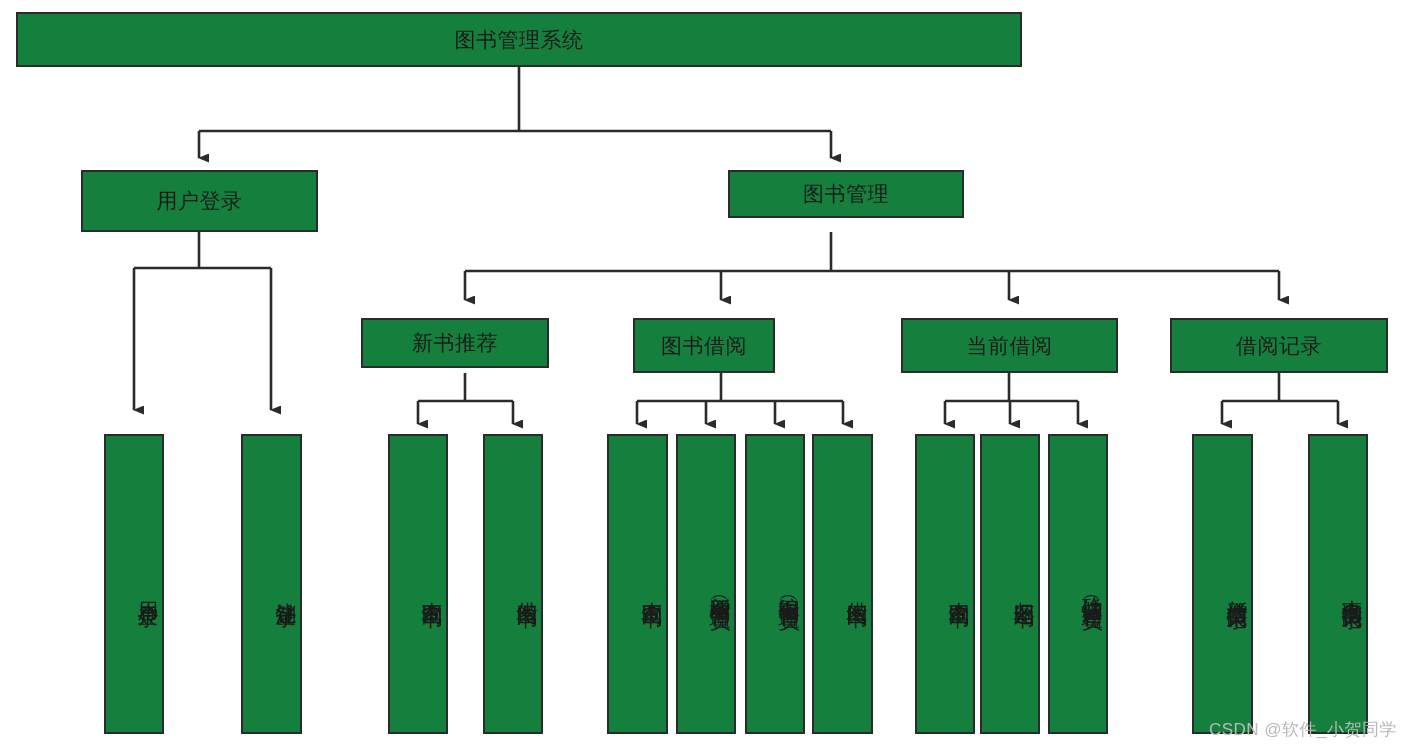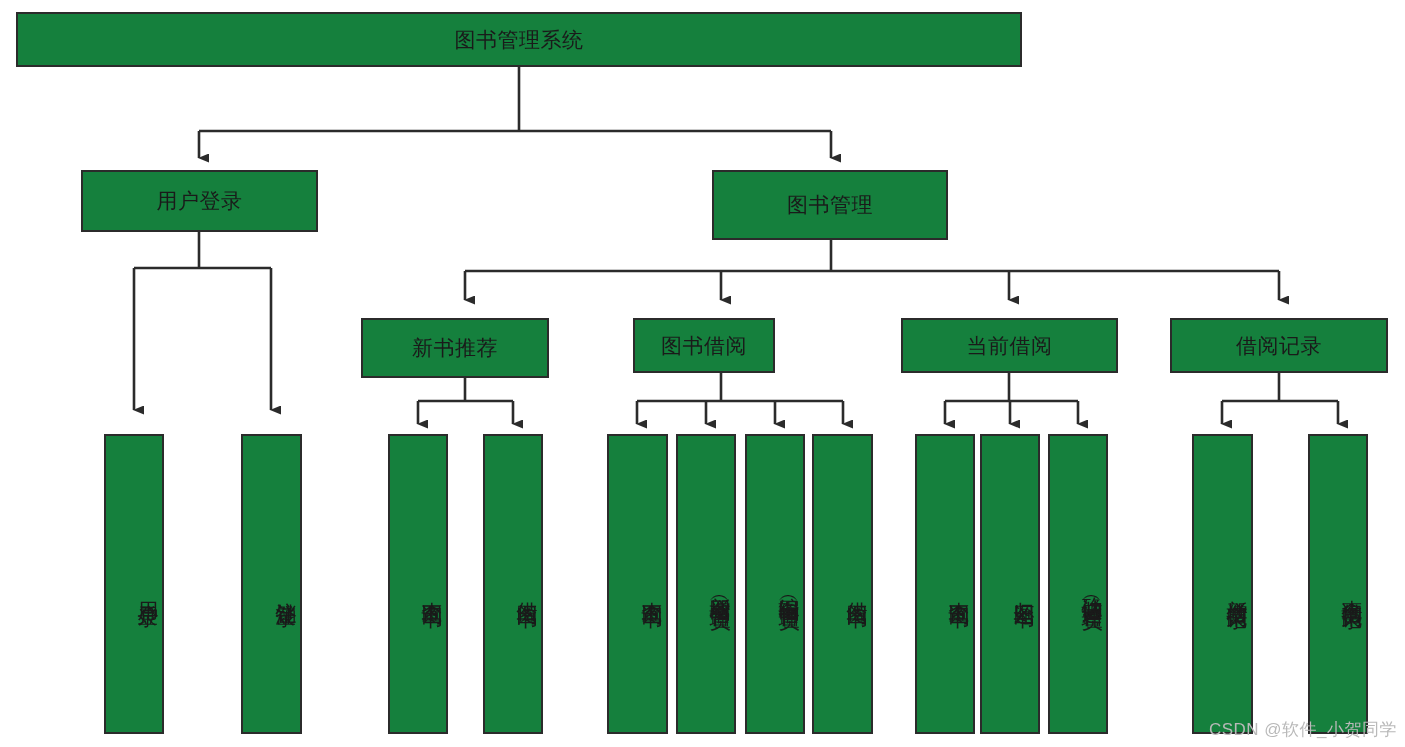--- a/index.html
+++ b/index.html
@@ -124,25 +124,25 @@
     </g>
   </svg>
 
   <div class="node horizontal" style="left:16px; top:12px; width:1006px; height:55px;">
     <span>图书管理系统</span>
   </div>
 
   <div class="node horizontal" style="left:81px; top:170px; width:237px; height:62px;">
     <span>用户登录</span>
   </div>
-  <div class="node horizontal" style="left:712px; top:170px; width:236px; height:70px;">
+  <div class="node horizontal" style="left:728px; top:170px; width:236px; height:48px;">
     <span>图书管理</span>
   </div>
 
-  <div class="node horizontal" style="left:361px; top:318px; width:188px; height:60px;">
+  <div class="node horizontal" style="left:361px; top:318px; width:188px; height:50px;">
     <span>新书推荐</span>
   </div>
   <div class="node horizontal" style="left:633px; top:318px; width:142px; height:55px;">
     <span>图书借阅</span>
   </div>
   <div class="node horizontal" style="left:901px; top:318px; width:217px; height:55px;">
     <span>当前借阅</span>
   </div>
   <div class="node horizontal" style="left:1170px; top:318px; width:218px; height:55px;">
     <span>借阅记录</span>

